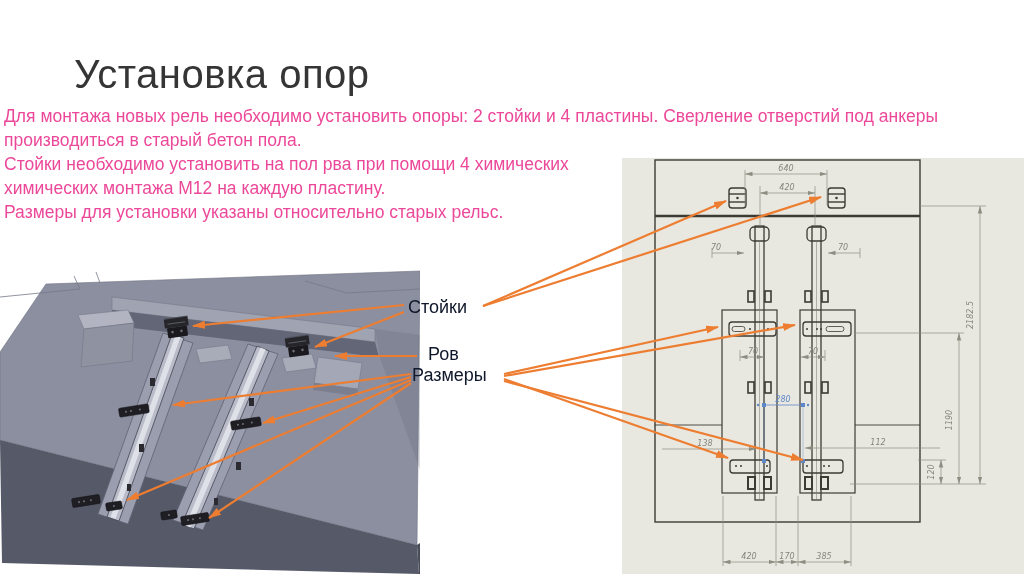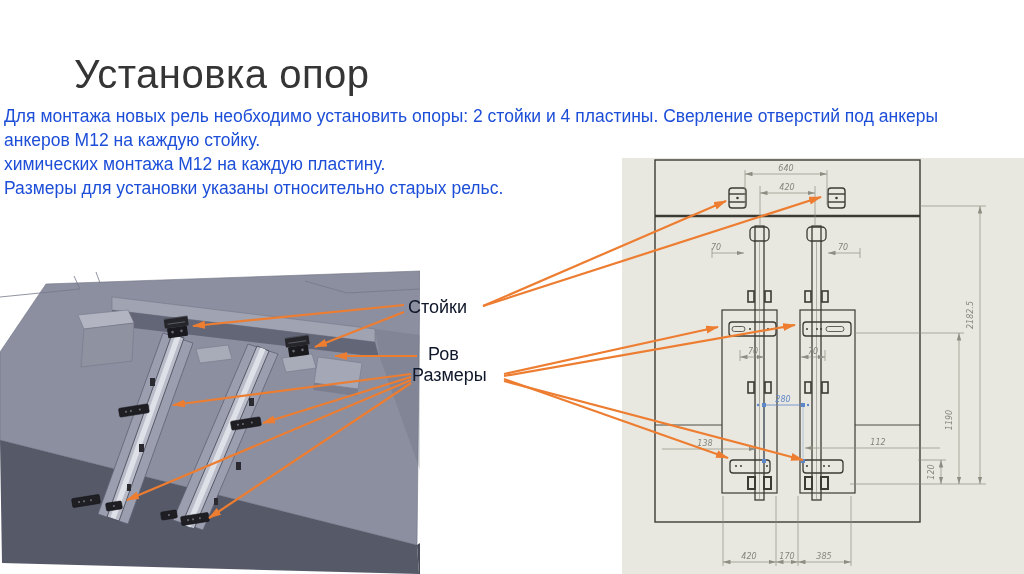--- a/index.html
+++ b/index.html
@@ -1,41 +1,42 @@
 <!DOCTYPE html>
 <html style="--color-arrow: #ED7D31; --color-drawing-bg: #e9e8e0; --color-dim-line: #8d8d82; --color-blue-dim: #5d87c9; --color-slab: #8c8fa0; --color-slab-front: #565968; --color-hardware: #1c1c1e;"><head>
 <meta charset="utf-8">
 <style>
   html,body{margin:0;padding:0;background:#fff;}
   .slide{position:relative;width:1024px;height:574px;background:#ffffff;overflow:hidden;
          font-family:"Liberation Sans",sans-serif;color:#2b2b2b;}
   .title{position:absolute;left:74px;top:51px;font-size:40px;line-height:46px;
          color:#353535;letter-spacing:0.5px;white-space:nowrap;}
-  .bodytext{position:absolute;left:4px;top:104px;font-size:17.5px;line-height:24px;color:#1d4ed8;}
+  .bodytext{position:absolute;left:4px;top:104px;font-size:17.5px;line-height:24px;color:#ec4899;}
   .bodytext div{white-space:nowrap;}
   .callout{position:absolute;font-size:18px;color:#0f172a;white-space:nowrap;z-index:6;}
   .fig{position:absolute;}
   .overlay{position:absolute;left:0;top:0;z-index:5;pointer-events:none;}
   .arrow{stroke:var(--color-arrow,#ED7D31);stroke-width:2.2;fill:none;}
   .dimline{stroke:#8d8d82;stroke-width:0.7;fill:none;}
   .dimtext{font-family:"DejaVu Sans",sans-serif;font-style:italic;font-size:8px;fill:#85857b;}
   .bluedim{stroke:var(--color-blue-dim,#5d87c9);}
   .bluetext{fill:var(--color-blue-dim,#5d87c9);}
   .dwgline{stroke:#3b3b34;fill:none;}
 </style>
 </head>
 <body>
 
 <div class="slide">
 
   <div class="title">Установка опор</div>
 
   <div class="bodytext">
     <div>Для монтажа новых рель необходимо установить опоры: 2 стойки и 4 пластины. Сверление отверстий под анкеры</div>
-    <div>анкеров М12 на каждую стойку.</div>
+    <div>производиться в старый бетон пола.</div>
+    <div>Стойки необходимо установить на пол рва при помощи 4 химических</div>
     <div>химических монтажа М12 на каждую пластину.</div>
     <div>Размеры для установки указаны относительно старых рельс.</div>
   </div>
 
   <div class="callout" style="left:408px;top:297px;">Стойки</div>
   <div class="callout" style="left:428px;top:344px;">Ров</div>
   <div class="callout" style="left:412px;top:365px;">Размеры</div>
 
   <svg class="fig" style="left:0;top:270px;" width="420" height="304" viewBox="0 270 420 304">
 

